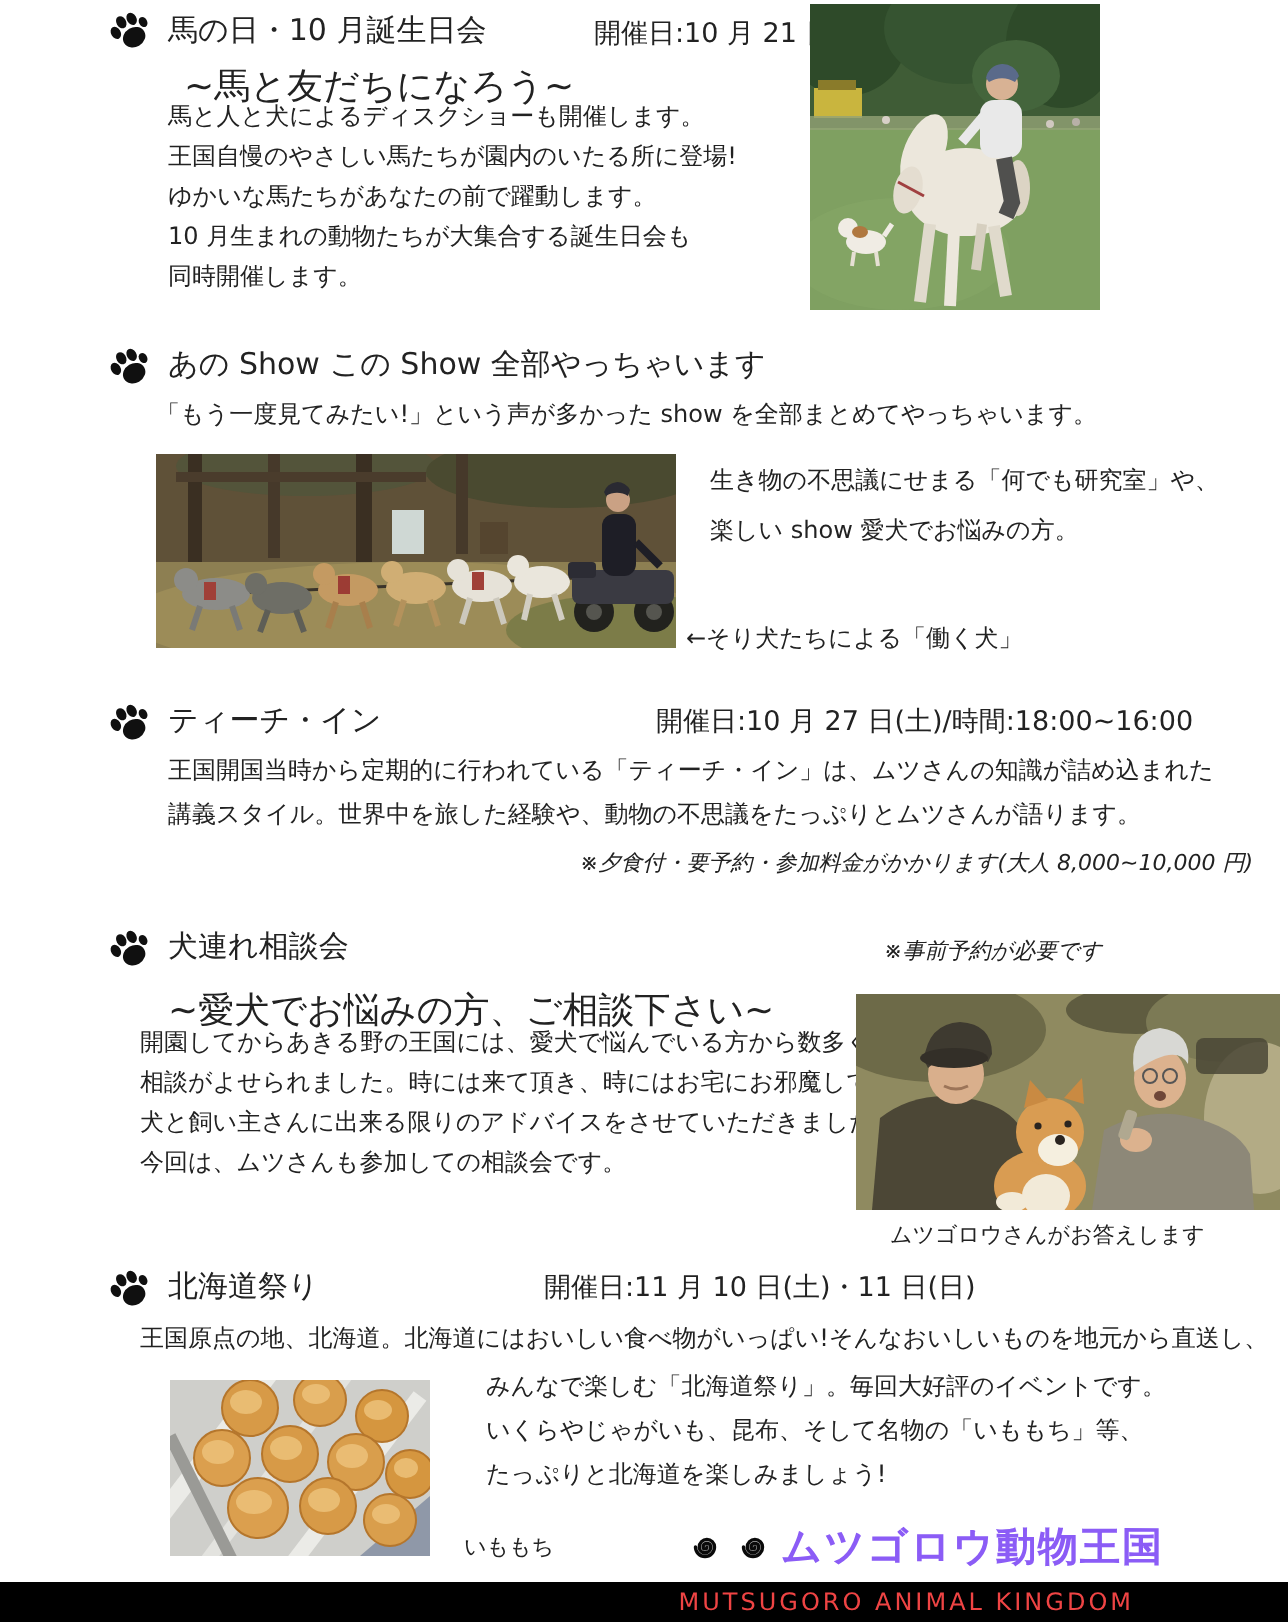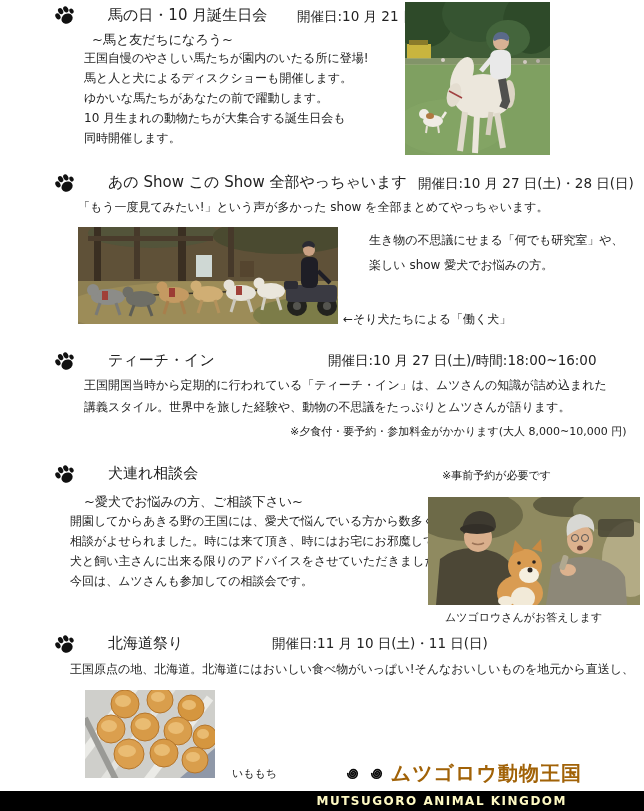--- a/index.html
+++ b/index.html
@@ -1,37 +1,37 @@
 <!DOCTYPE html>
 <html><head>
 <meta charset="utf-8">
 <style>
   html,body { margin:0; padding:0; background:#fff; }
   .page { position:relative; width:644px; height:811px; background:#ffffff;
           font-family:"DejaVu Sans", sans-serif; color:#222; overflow:hidden; }
   .abs { position:absolute; white-space:nowrap; }
-  .title { font-size:15px; font-weight:500;margin-left:24px; }
+  .title { font-size:15px; font-weight:500; }
   .date  { font-size:13.5px;margin-left:48px; }
   .body12 { font-size:12px; line-height:20px; }
-  .sub   { font-size:13px; }
-  .note  { font-size:11px; }
+  .sub   { font-size:18px; }
+  .note  { font-size:11px;font-style:italic; }
   .cap   { font-size:11px; }
   .paw { position:absolute; width:24px; height:24px; }
   .paw svg { width:24px; height:24px; overflow:visible; }
   .paw ellipse { fill:#101010; }
   .photo { position:absolute; overflow:hidden; }
   .photo svg { display:block; }
   .logo-row { position:absolute; top:760px; left:0; width:644px; display:flex;
               justify-content:flex-end; align-items:center; gap:5px;
               padding-right:62px; box-sizing:border-box; }
-  .logo-text { font-size:20px; font-weight:bold; letter-spacing:1px; color:#a16207; }
+  .logo-text { font-size:20px; font-weight:bold; letter-spacing:1px; color:#8b5cf6; }
   .footer-bar { position:absolute; top:791px; left:0; width:644px; height:20px;
                 background:#000; display:flex; align-items:center;
                 justify-content:flex-end; padding-right:77px; box-sizing:border-box; }
-  .footer-tagline { color:#fef9c3; font-size:12px; font-weight:bold; letter-spacing:1.5px; }
+  .footer-tagline { color:#ef4444; font-size:12px; font-weight:normal; letter-spacing:1.5px; }
 </style>
 </head>
 <body>
 
 <div class="page">
 
   <div class="paw" style="left:53px;top:3px">
     <svg viewBox="0 0 26 26">
         <g transform="rotate(-30 13 13)">
       <ellipse cx="13" cy="17.5" rx="6.3" ry="5.3"></ellipse>
@@ -39,22 +39,22 @@
       <ellipse cx="11" cy="7" rx="2.6" ry="3.5"></ellipse>
           <ellipse cx="16.8" cy="8.2" rx="2.6" ry="3.5"></ellipse>
       <ellipse cx="21.3" cy="12.8" rx="2.2" ry="2.9"></ellipse>
         </g>
       </svg>
   </div>
   <div class="abs title" style="left:84px;top:6px">馬の日・10 月誕生日会</div>
   <div class="abs date" style="left:249px;top:8px">開催日:10 月 21 日(日)</div>
   <div class="abs sub" style="left:92px;top:31px">~馬と友だちになろう~</div>
   <div class="abs body12" style="left:84px;top:48px">
+    <div>馬と人と犬によるディスクショーも開催します。</div>
     <div>王国自慢のやさしい馬たちが園内のいたる所に登場!</div>
-    <div>馬と人と犬によるディスクショーも開催します。</div>
     <div>ゆかいな馬たちがあなたの前で躍動します。</div>
     <div>10 月生まれの動物たちが大集合する誕生日会も</div>
     <div>同時開催します。</div>
   </div>
   <div class="photo" style="left:405px;top:2px;width:145px;height:153px">
     <svg viewBox="0 0 145 153" width="145" height="153">
       <rect width="145" height="153" fill="#7fa061"></rect>
       <rect width="145" height="62" fill="#3f5c36"></rect>
       <ellipse cx="18" cy="18" rx="30" ry="28" fill="#2e4a29"></ellipse>
       <ellipse cx="75" cy="12" rx="38" ry="28" fill="#365431"></ellipse>
@@ -95,21 +95,20 @@
         <g transform="rotate(-30 13 13)">
       <ellipse cx="13" cy="17.5" rx="6.3" ry="5.3"></ellipse>
           <ellipse cx="5.6" cy="10.5" rx="2.6" ry="3.5"></ellipse>
       <ellipse cx="11" cy="7" rx="2.6" ry="3.5"></ellipse>
           <ellipse cx="16.8" cy="8.2" rx="2.6" ry="3.5"></ellipse>
       <ellipse cx="21.3" cy="12.8" rx="2.2" ry="2.9"></ellipse>
         </g>
       </svg>
   </div>
   <div class="abs title" style="left:84px;top:173px">あの Show この Show 全部やっちゃいます</div>
-  <div class="abs date" style="left:370px;top:175px">開催日:10 月 27 日(土)・28 日(日)</div>
   <div class="abs body12" style="left:78px;top:197px">「もう一度見てみたい!」という声が多かった show を全部まとめてやっちゃいます。</div>
   <div class="photo" style="left:78px;top:227px;width:260px;height:97px">
     <svg viewBox="0 0 260 97" width="260" height="97">
       <rect width="260" height="97" fill="#8d7f52"></rect>
       <rect width="260" height="54" fill="#5f5138"></rect>
       <ellipse cx="75" cy="6" rx="65" ry="15" fill="#53543a"></ellipse>
       <ellipse cx="205" cy="9" rx="70" ry="18" fill="#4a4a30"></ellipse>
       <rect x="16" y="0" width="7" height="54" fill="#3a2f22"></rect>
       <rect x="56" y="0" width="6" height="52" fill="#46392a"></rect>
       <rect x="100" y="0" width="8" height="54" fill="#3a2f22"></rect>
@@ -158,21 +157,21 @@
       <circle cx="249" cy="79" r="10" fill="#22221e"></circle>
         <circle cx="249" cy="79" r="4" fill="#55554f"></circle>
       <rect x="208" y="58" width="51" height="17" rx="4" fill="#3a3a42"></rect>
       <rect x="206" y="54" width="14" height="8" rx="2" fill="#2c2c34"></rect>
       <rect x="223" y="30" width="17" height="31" rx="6" fill="#1e1e26"></rect>
       <circle cx="231" cy="23" r="6" fill="#caa184"></circle>
       <path d="M224 19 a7 7 0 0 1 13 -1 l-1 3 a10 10 0 0 0 -11 0 z" fill="#2a2a32"></path>
       <path d="M240 44 L252 56" stroke="#1e1e26" stroke-width="4" fill="none"></path>
     </svg>
   </div>
-  <div class="abs body12" style="left:369px;top:228px;line-height:25px">
+  <div class="abs body12" style="left:355px;top:228px;line-height:25px">
     <div>生き物の不思議にせまる「何でも研究室」や、</div>
     <div>楽しい show 愛犬でお悩みの方。</div>
   </div>
   <div class="abs cap" style="left:343px;top:311px;font-size:12px">←そり犬たちによる「働く犬」</div>
 
   <div class="paw" style="left:53px;top:349px">
     <svg viewBox="0 0 26 26">
         <g transform="rotate(-30 13 13)">
       <ellipse cx="13" cy="17.5" rx="6.3" ry="5.3"></ellipse>
           <ellipse cx="5.6" cy="10.5" rx="2.6" ry="3.5"></ellipse>
@@ -286,20 +285,25 @@
           <ellipse cx="24" cy="36" rx="8" ry="6"></ellipse>
         <ellipse cx="58" cy="34" rx="8" ry="6"></ellipse>
           <ellipse cx="91" cy="38" rx="8" ry="6"></ellipse>
         <ellipse cx="118" cy="44" rx="6" ry="5"></ellipse>
           <ellipse cx="42" cy="61" rx="9" ry="6"></ellipse>
         <ellipse cx="77" cy="60" rx="8" ry="6"></ellipse>
           <ellipse cx="108" cy="67" rx="7" ry="5"></ellipse>
       </g>
     </svg>
   </div>
+  <div class="abs body12" style="left:243px;top:682px;line-height:22px">
+    <div>みんなで楽しむ「北海道祭り」。毎回大好評のイベントです。</div>
+    <div>いくらやじゃがいも、昆布、そして名物の「いももち」等、</div>
+    <div>たっぷりと北海道を楽しみましょう!</div>
+  </div>
   <div class="abs cap" style="left:232px;top:766px">いももち</div>
 
   <div class="logo-row">
     <svg width="19" height="19" viewBox="0 0 20 20">
       <path d="M11 10 a1 1 0 0 1 -2 0 a2 2 0 0 1 4 0 a3 3 0 0 1 -6 0 a4 4 0 0 1 8 0 a5 5 0 0 1 -10 0" fill="none" stroke="#0a0a0a" stroke-width="1.8" stroke-linecap="round"></path>
     </svg>
     <svg width="19" height="19" viewBox="0 0 20 20">
       <path d="M11 10 a1 1 0 0 1 -2 0 a2 2 0 0 1 4 0 a3 3 0 0 1 -6 0 a4 4 0 0 1 8 0 a5 5 0 0 1 -10 0" fill="none" stroke="#0a0a0a" stroke-width="1.8" stroke-linecap="round"></path>
     </svg>
     <span class="logo-text">ムツゴロウ動物王国</span>

